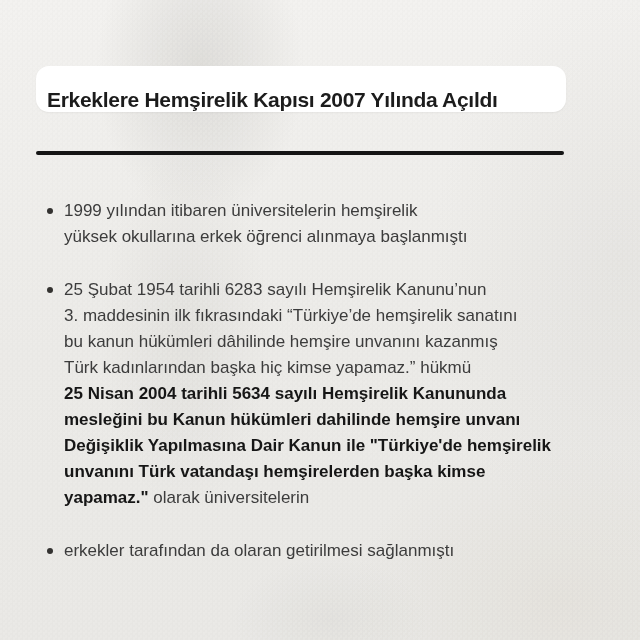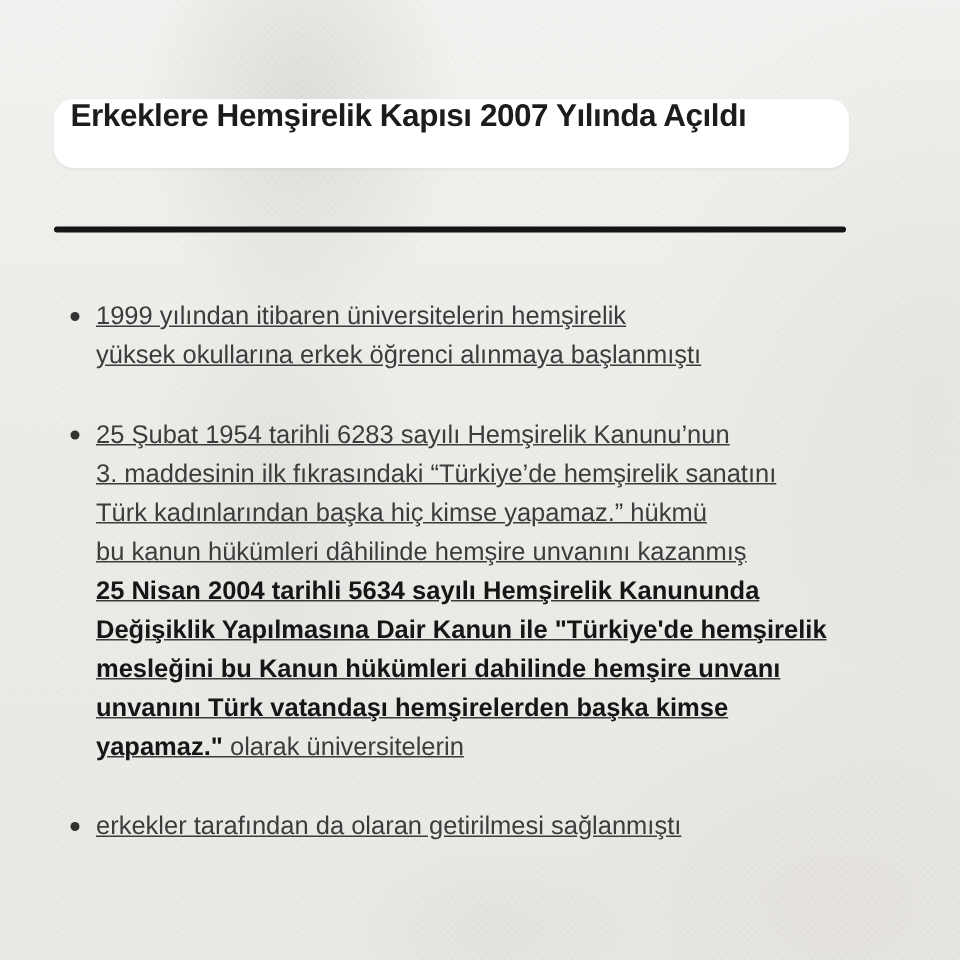--- a/index.html
+++ b/index.html
@@ -32,21 +32,21 @@
   }
   .title-box {
     position: absolute;
     left: 36px;
     top: 66px;
     width: 530px;
     height: 46px;
     background: #ffffff;
     border-radius: 13px;
     display: flex;
-    align-items: flex-start;
+    align-items: flex-end;
     padding-left: 11px;
     box-sizing: border-box;
     box-shadow: 0 1px 2px rgba(0,0,0,0.05);
   }
   .title-box h1 {
     margin: 0;
     font-size: 21px;
     font-weight: 700;
     letter-spacing: -0.3px;
     color: #1c1c1c;
@@ -80,21 +80,21 @@
   }
   ul.bullets li .dot {
     position: absolute;
     left: 1px;
     top: 10px;
     width: 6px;
     height: 6px;
     border-radius: 50%;
     background: #333230;
   }
-  .line { white-space: nowrap; text-decoration: underline; }
+  .line { white-space: nowrap; }
   .seg.bold {
     font-weight: 700;
     color: #161616;
   }
 </style>
 </head>
 <body>
 
 <div class="canvas">
   <div class="noise"></div>
@@ -111,25 +111,25 @@
         <div class="lines">
           <div class="line"><span class="seg">1999 yılından itibaren üniversitelerin hemşirelik</span></div>
           <div class="line"><span class="seg">yüksek okullarına erkek öğrenci alınmaya başlanmıştı</span></div>
         </div>
       </li>
       <li>
         <span class="dot"></span>
         <div class="lines">
           <div class="line"><span class="seg">25 Şubat 1954 tarihli 6283 sayılı Hemşirelik Kanunu’nun</span></div>
           <div class="line"><span class="seg">3. maddesinin ilk fıkrasındaki “Türkiye’de hemşirelik sanatını</span></div>
+          <div class="line"><span class="seg">bu kanun hükümleri dâhilinde hemşire unvanını kazanmış</span></div>
           <div class="line"><span class="seg">Türk kadınlarından başka hiç kimse yapamaz.” hükmü</span></div>
-          <div class="line"><span class="seg">bu kanun hükümleri dâhilinde hemşire unvanını kazanmış</span></div>
           <div class="line"><span class="seg bold">25 Nisan 2004 tarihli 5634 sayılı Hemşirelik Kanununda</span></div>
+          <div class="line"><span class="seg bold">mesleğini bu Kanun hükümleri dahilinde hemşire unvanı</span></div>
           <div class="line"><span class="seg bold">Değişiklik Yapılmasına Dair Kanun ile "Türkiye'de hemşirelik</span></div>
-          <div class="line"><span class="seg bold">mesleğini bu Kanun hükümleri dahilinde hemşire unvanı</span></div>
           <div class="line"><span class="seg bold">unvanını Türk vatandaşı hemşirelerden başka kimse</span></div>
           <div class="line"><span class="seg bold">yapamaz."</span><span class="seg"> olarak üniversitelerin</span></div>
         </div>
       </li>
       <li>
         <span class="dot"></span>
         <div class="lines">
           <div class="line"><span class="seg">erkekler tarafından da olaran getirilmesi sağlanmıştı</span></div>
         </div>
       </li>

